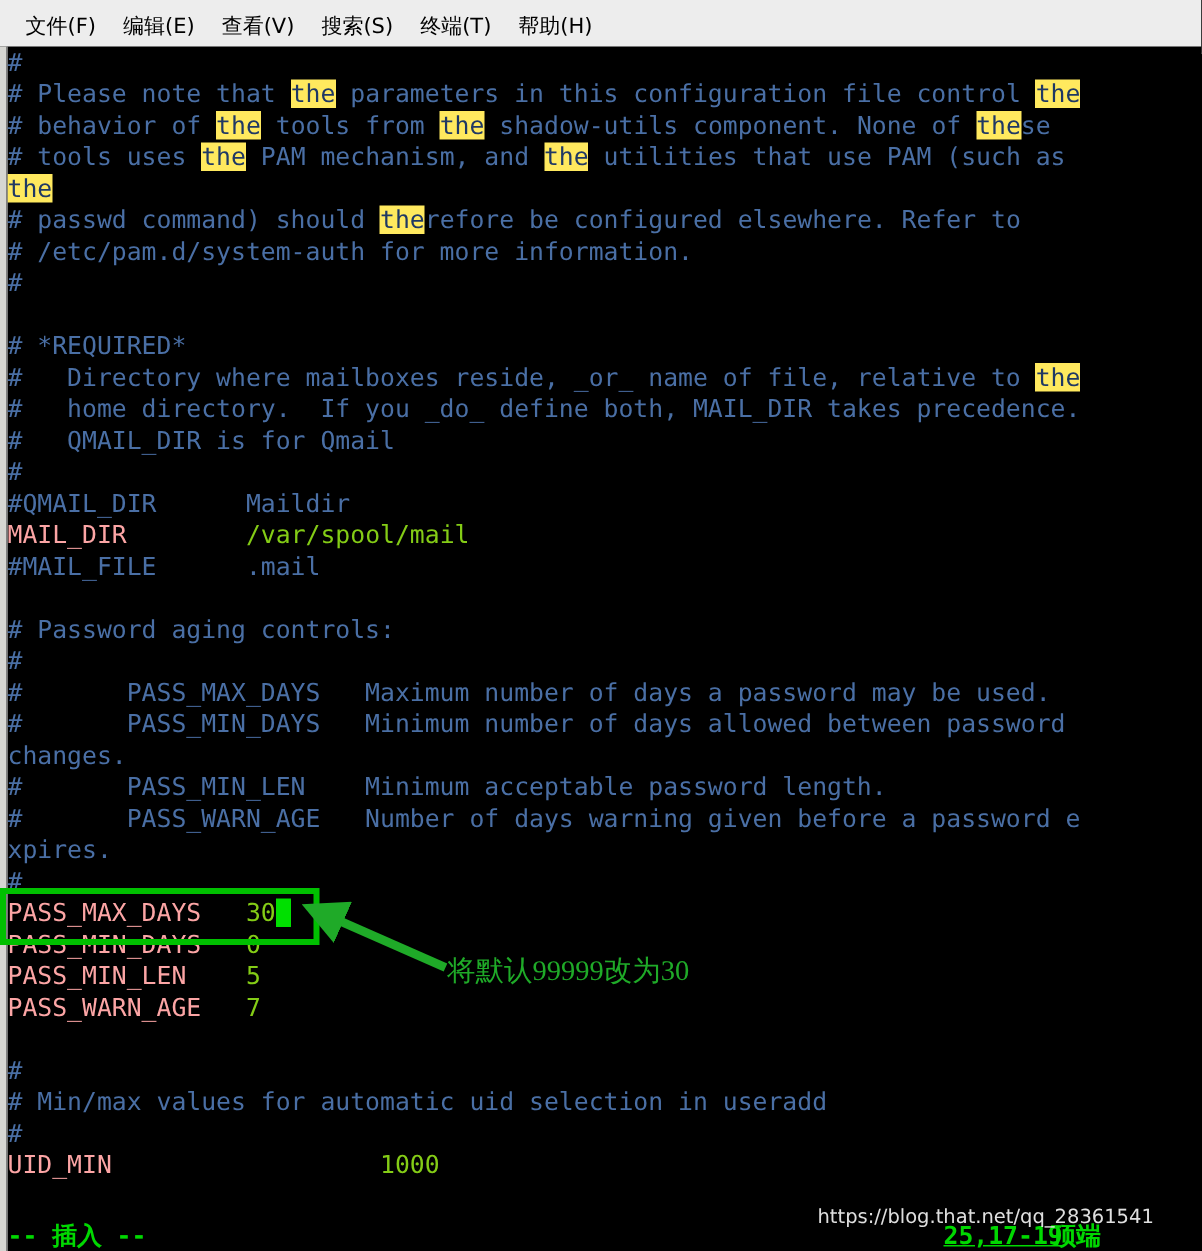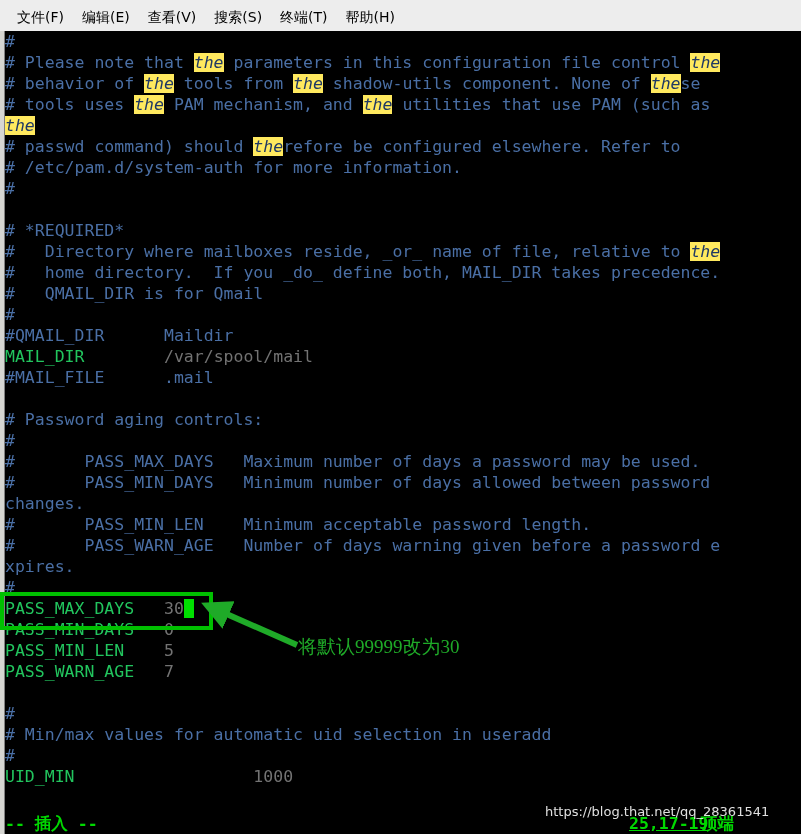--- a/index.html
+++ b/index.html
@@ -58,27 +58,26 @@
     width: 796px; height: 803px;
     overflow: hidden;
     font-family: "DejaVu Sans Mono", monospace;
     font-size: 16.5px;
     line-height: 21px;
     letter-spacing: 0px;
     white-space: pre;
   }
   .ln { height: 21px; }
   .c-comment { color: #4a6fa5; }
-  .c-key     { color: #22c55e; text-align: center; }
-  .c-val     { color: #737373; }
+  .c-key     { color: #fca5a5; text-align: center; }
+  .c-val     { color: #84cc16; }
   .c-plain   { color: #b2b2b2; }
   .hl {
     background: #ffe95e;
     color: #1f3864;
-    font-style: italic;
   }
   .cursor {
     display: inline-block;
     width: 10px;
     height: 19px;
     vertical-align: -4px;
     background: #00e000;
   }
   
   .statusline {

